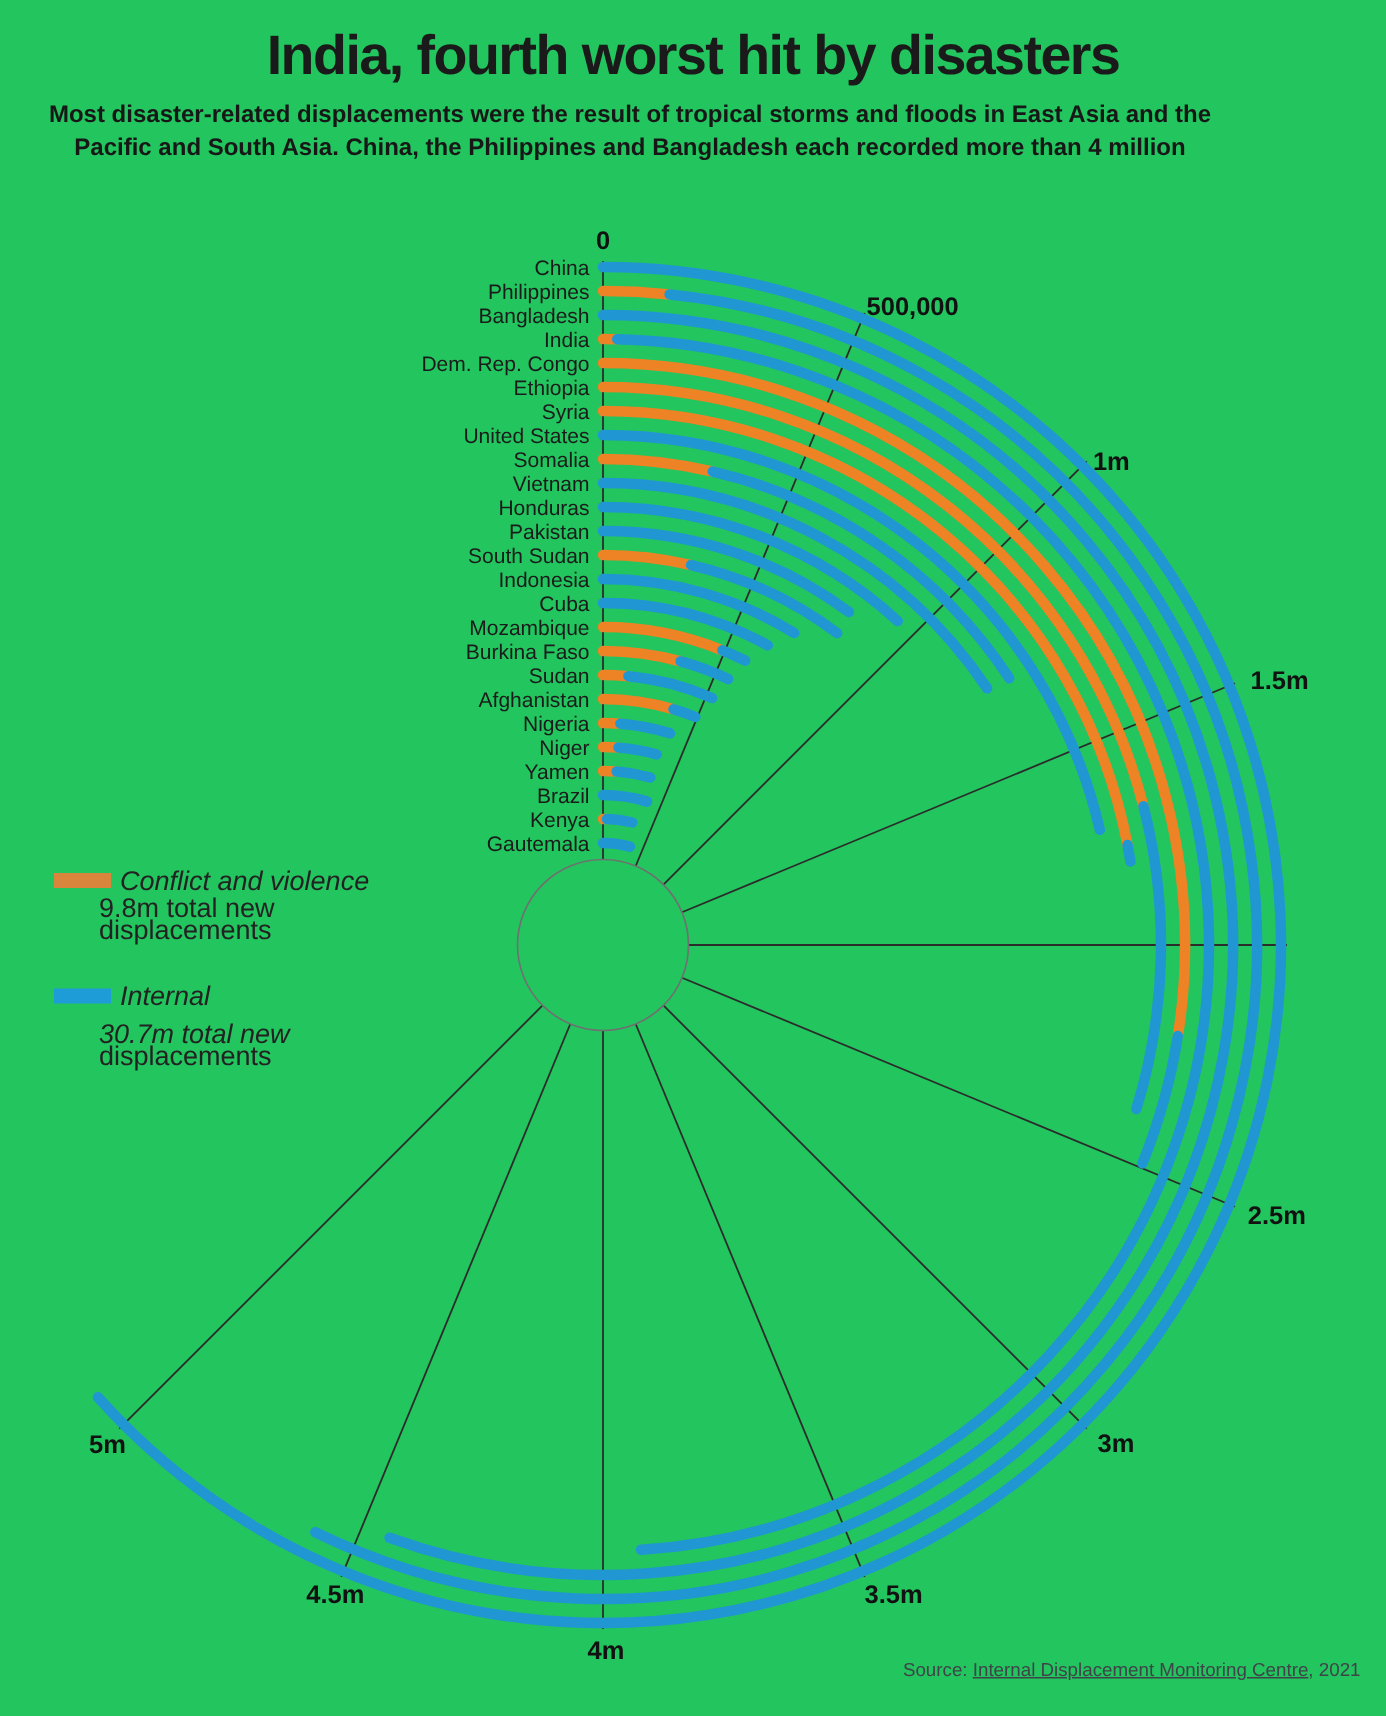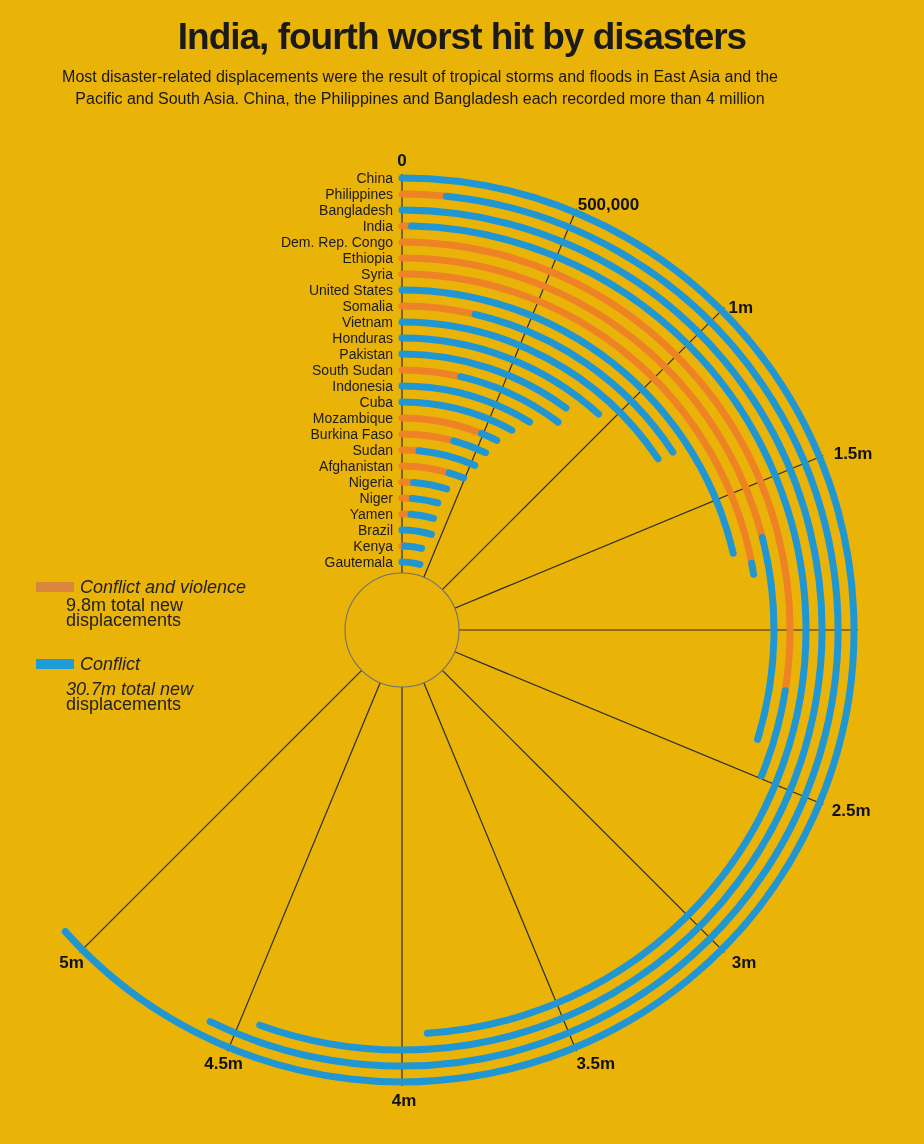--- a/index.html
+++ b/index.html
@@ -1,21 +1,21 @@
 <!DOCTYPE html>
 <html><head>
 <meta charset="utf-8">
 <style>
   html,body{margin:0;padding:0;background:#ffffff;}
-  #page{position:relative;width:924px;height:1144px;background:#eab308;overflow:hidden;
+  #page{position:relative;width:924px;height:1144px;background:#22c55e;overflow:hidden;
         font-family:"Liberation Sans",sans-serif;color:#111;}
   #page-title{position:absolute;top:16px;left:0;width:924px;text-align:center;
         font-size:37px;font-weight:bold;letter-spacing:-1px;color:#1a1a1a;}
   #subtitle{position:absolute;top:66px;left:0;width:840px;text-align:center;
-        font-size:16px;line-height:22px;color:#171717;}
+        font-size:16px;line-height:22px;color:#171717;font-weight:bold;}
   #chart-svg{position:absolute;top:0;left:0;}
   svg text{font-family:"Liberation Sans",sans-serif;}
   .country-label{font-size:14px;fill:#1b1b1b;}
   .tick-label{font-size:17px;font-weight:bold;fill:#111;}
   .legend-block{position:absolute;left:36px;}
   .swatch{position:absolute;width:38px;height:10px;}
   .legend-title{position:absolute;left:44px;top:-5px;font-size:18px;color:#222;white-space:nowrap;font-style:italic;}
   .legend-sub{position:absolute;left:30px;font-size:18px;line-height:15px;color:#222;white-space:nowrap;}
   #footnote{position:absolute;top:1034px;right:24px;width:320px;text-align:right;
         font-size:12px;line-height:12.6px;color:#2e2e2e;}
@@ -126,20 +126,21 @@
 
   <div class="legend-block" style="top:582px;">
     <div class="swatch" id="swatch-conflict" style="background: rgb(217, 133, 60);"></div>
     <div class="legend-title">Conflict and violence</div>
     <div class="legend-sub" style="top:16px;">9.8m total new</div>
     <div class="legend-sub" style="top:31px;">displacements</div>
   </div>
 
   <div class="legend-block" style="top:659px;">
     <div class="swatch" id="swatch-disasters" style="background: rgb(30, 156, 215);"></div>
-    <div class="legend-title">Conflict</div>
+    <div class="legend-title">Internal</div>
     <div class="legend-sub" style="top:23px;font-style:italic;">30.7m total new</div>
     <div class="legend-sub" style="top:38px;">displacements</div>
   </div>
 
 
+  <div id="source-line"><span>Source: </span><a href="#">Internal Displacement Monitoring Centre</a><span>, 2021</span></div>
 
 </div>
 
 </body></html>

